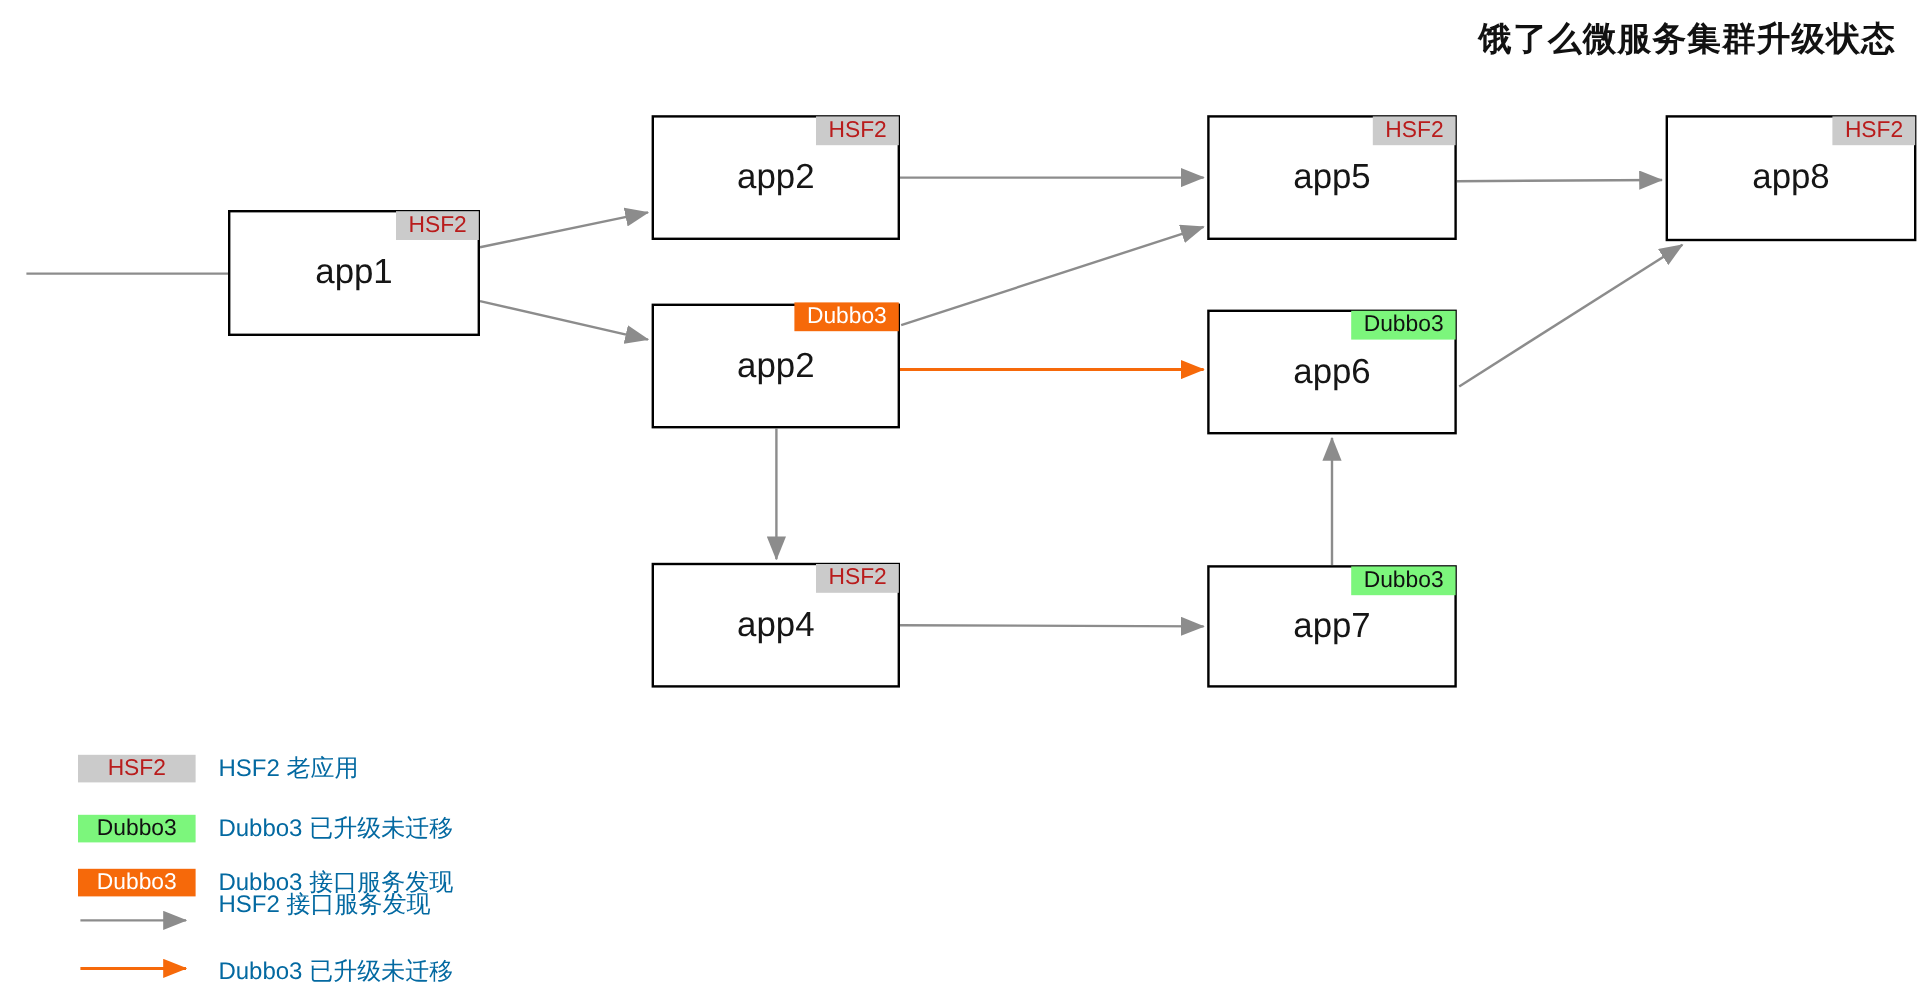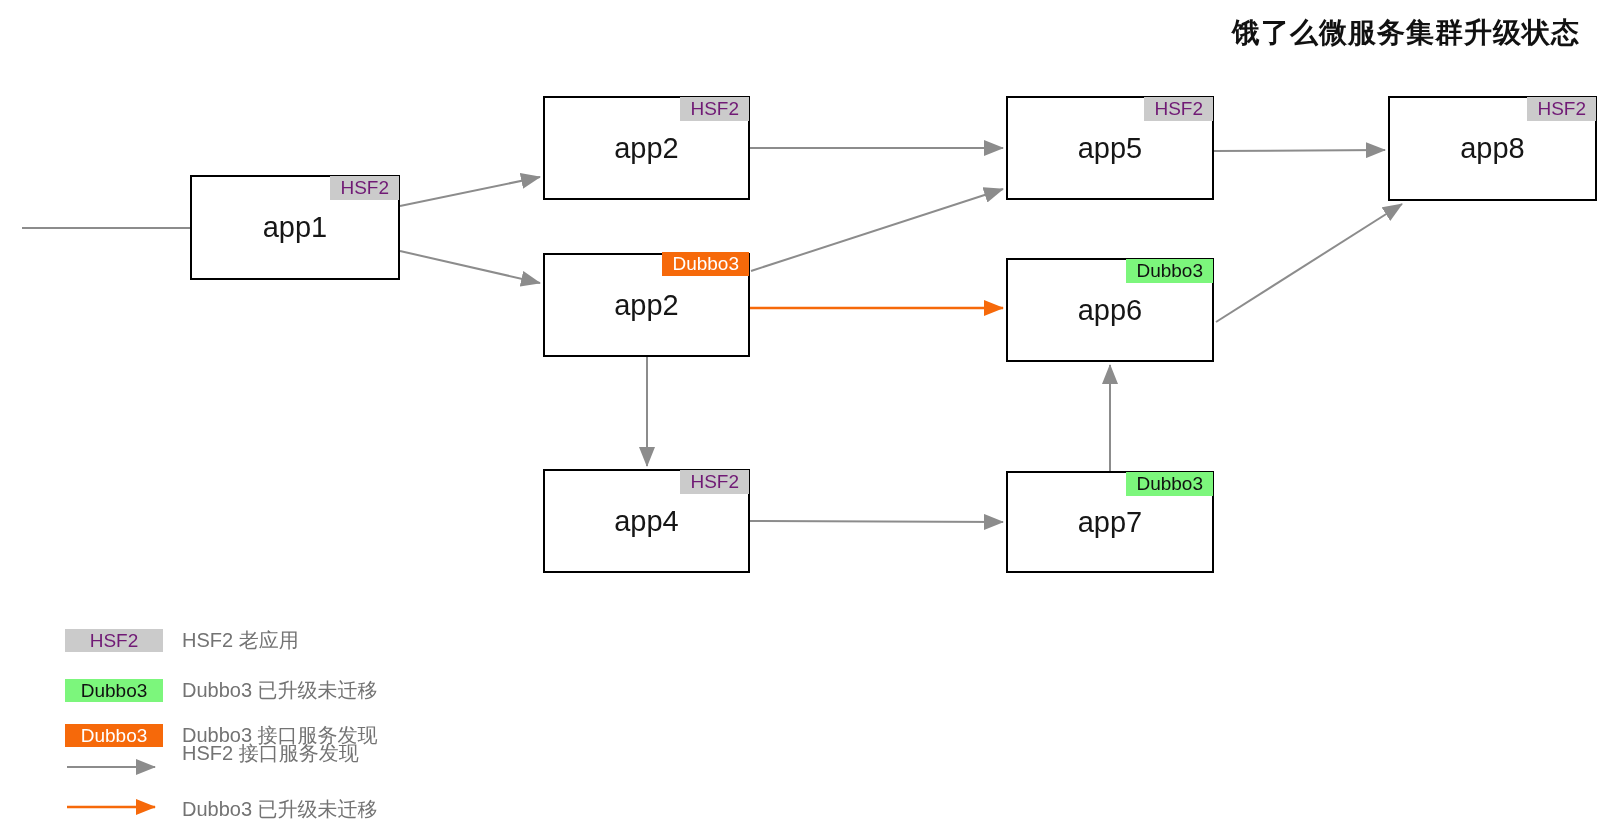--- a/index.html
+++ b/index.html
@@ -26,34 +26,34 @@
     position:absolute;background:var(--box-bg);
     border:2px solid var(--box-border);
     display:flex;align-items:center;justify-content:center;
   }
   .node-label{font-size:29px;color:#161616;line-height:1;}
   .tag{
     position:absolute;top:-1px;right:-1px;
     font-size:19px;line-height:24px;height:24px;
     padding:0 10px;text-align:center;
   }
-  .tag-hsf2{background:var(--hsf2-tag);color:#701a75;}
+  .tag-hsf2{background:var(--hsf2-tag);color:#b91c1c;}
   .tag-green{background:var(--dubbo3-upgraded-tag);color:#111;}
   .tag-orange{background:var(--dubbo3-migrated-tag);color:#fff;top:-3px;}
 
   .edge-layer{position:absolute;left:0;top:0;pointer-events:none;}
 
   .legend{position:absolute;left:65px;top:616px;width:500px;}
   .legend-row{position:absolute;left:0;display:flex;align-items:center;}
   .legend-swatch{
     width:98px;height:23px;font-size:19px;line-height:23px;
     text-align:center;flex:0 0 98px;
   }
   .legend-arrow-slot{width:98px;height:23px;flex:0 0 98px;position:relative;}
-  .legend-label{margin-left:19px;font-size:20px;color:#737373;white-space:nowrap;}
+  .legend-label{margin-left:19px;font-size:20px;color:#0369a1;white-space:nowrap;}
 </style>
 </head>
 <body>
 
 <div class="canvas">
 
   <div class="diagram-title">饿了么微服务集群升级状态</div>
 
   <svg class="edge-layer" width="1608" height="830" viewBox="0 0 1608 830">
     <defs>

